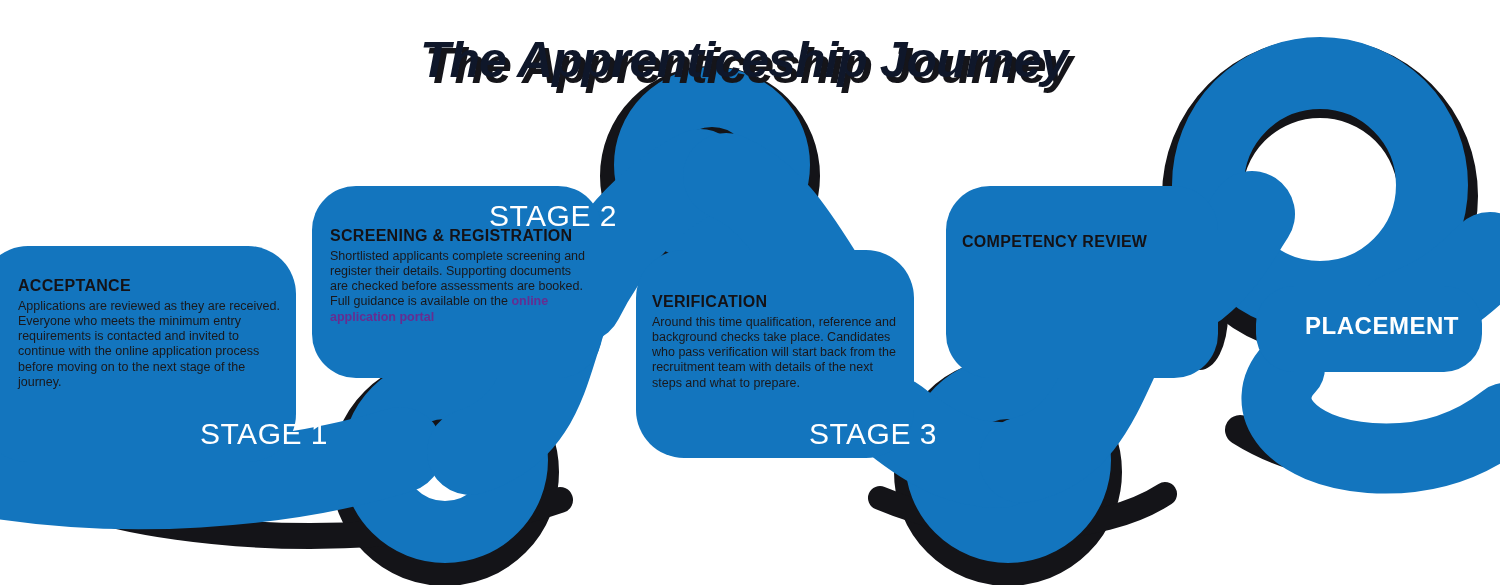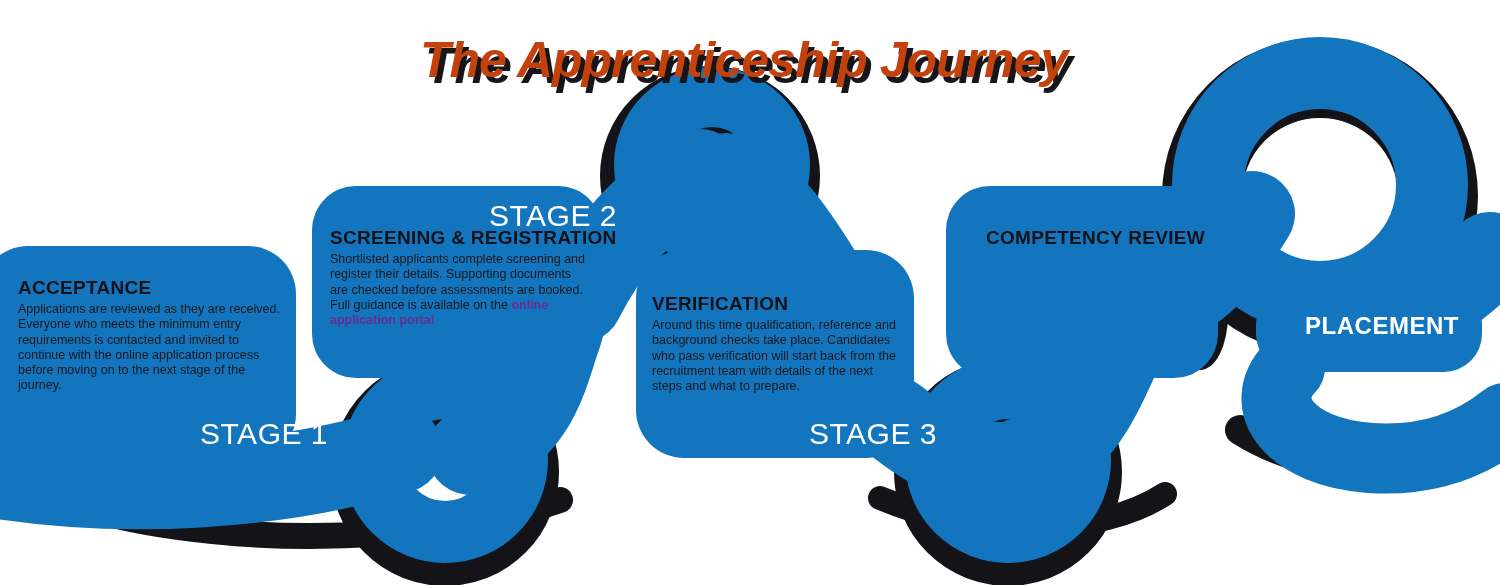--- a/index.html
+++ b/index.html
@@ -8,40 +8,40 @@
     width:1500px;height:585px;
     overflow:hidden;
     font-family:"Liberation Sans", sans-serif;
     background:#ffffff;
   }
   .canvas svg{position:absolute;left:0;top:0;}
   .abs{position:absolute;}
   .title{
     left:420px;top:20px;width:595px;height:84px;
     font-size:50px;font-weight:bold;font-style:italic;
-    color:#c2410c;text-align:center;line-height:80px;
+    color:#0f172a;text-align:center;line-height:80px;
     text-shadow:5px 6px 0 #15151a;
     letter-spacing:-1px;
     white-space:nowrap;
   }
   .stage-label{
     color:#ffffff;font-size:30px;font-weight:400;
     letter-spacing:.5px;width:170px;text-align:center;
     white-space:nowrap;
   }
   .placement-label{
     color:#ffffff;font-size:24px;font-weight:bold;
     letter-spacing:.5px;width:200px;text-align:center;
     white-space:nowrap;
   }
   .stage-text{
     color:#1a181b;font-size:12.5px;line-height:1.22;
   }
   .stage-text h3{
-    margin:0 0 3px 0;font-size:19px;font-weight:800;
+    margin:0 0 3px 0;font-size:16px;font-weight:800;
     letter-spacing:.3px;color:#141216;text-transform:uppercase;
     white-space:nowrap;
   }
   .stage-text p{margin:0;}
   .link{color:#662D91;font-weight:bold;cursor:pointer;}
 </style>
 </head>
 <body>
 
 <div class="canvas">
@@ -95,21 +95,21 @@
     <h3>SCREENING &amp; REGISTRATION</h3>
     <p><span>Shortlisted applicants complete screening and register their details. Supporting documents are checked before assessments are booked. Full guidance is available on the</span>
       <span class="link">online application portal</span></p>
   </div>
 
   <div class="abs stage-text" style="left:652px;top:292px;width:248px;">
     <h3>VERIFICATION</h3>
     <p>Around this time qualification, reference and background checks take place. Candidates who pass verification will start back from the recruitment team with details of the next steps and what to prepare.</p>
   </div>
 
-  <div class="abs stage-text" style="left:962px;top:226px;width:248px;margin-left:24px;">
+  <div class="abs stage-text" style="left:962px;top:232px;width:248px;">
     <h3>COMPETENCY REVIEW</h3>
   </div>
 
   <div class="abs stage-label" style="left:158px;top:417px;text-align:right;">STAGE 1</div>
   <div class="abs stage-label" style="left:468px;top:199px;">STAGE 2</div>
   <div class="abs stage-label" style="left:788px;top:417px;">STAGE 3</div>
 
   <div class="abs placement-label" style="left:1282px;top:312px;">PLACEMENT</div>
 
 </div>

